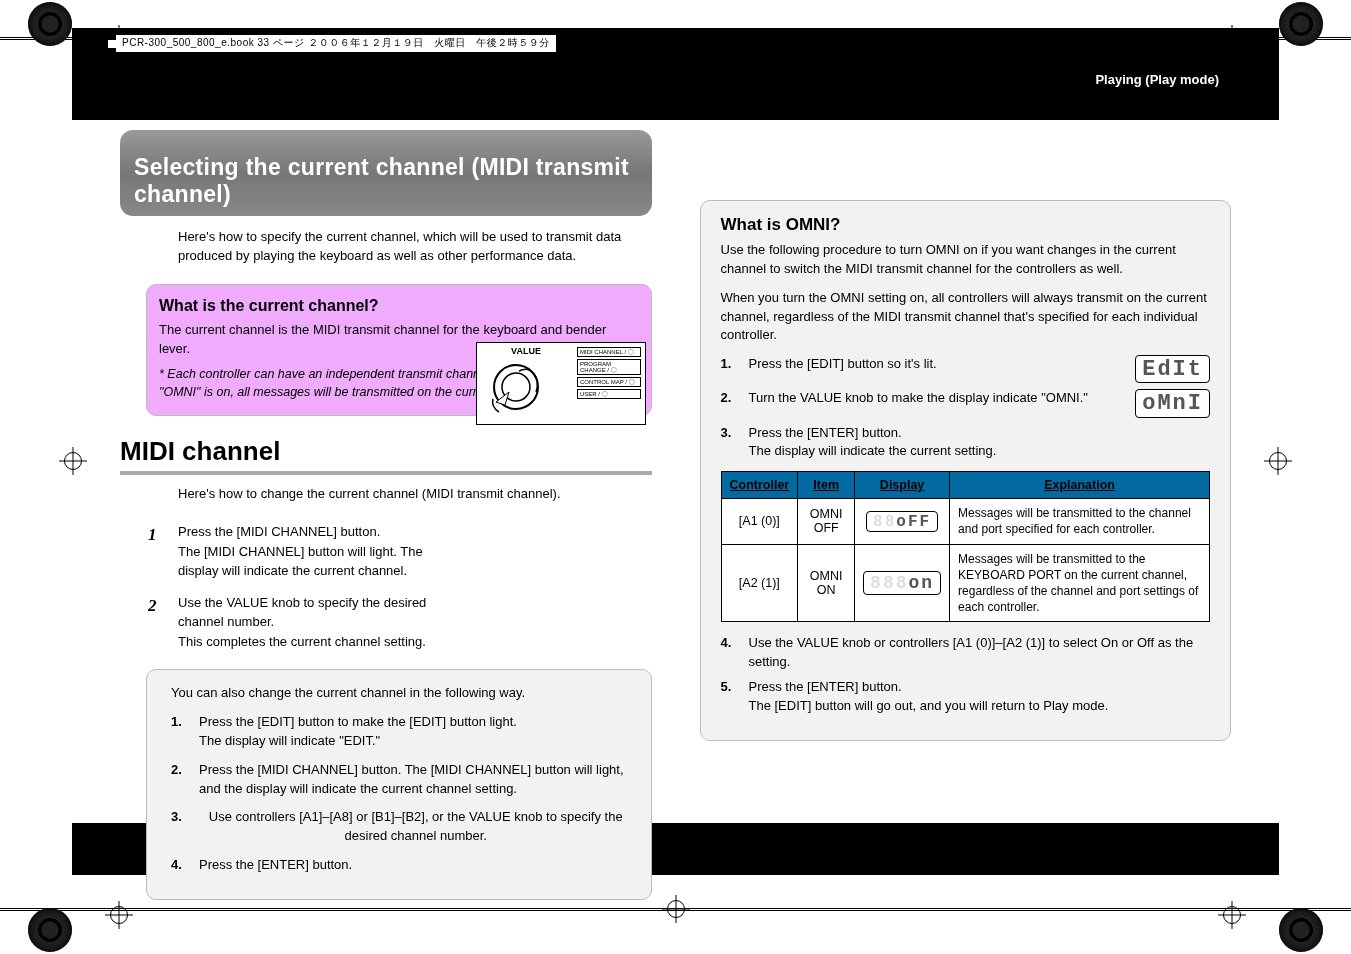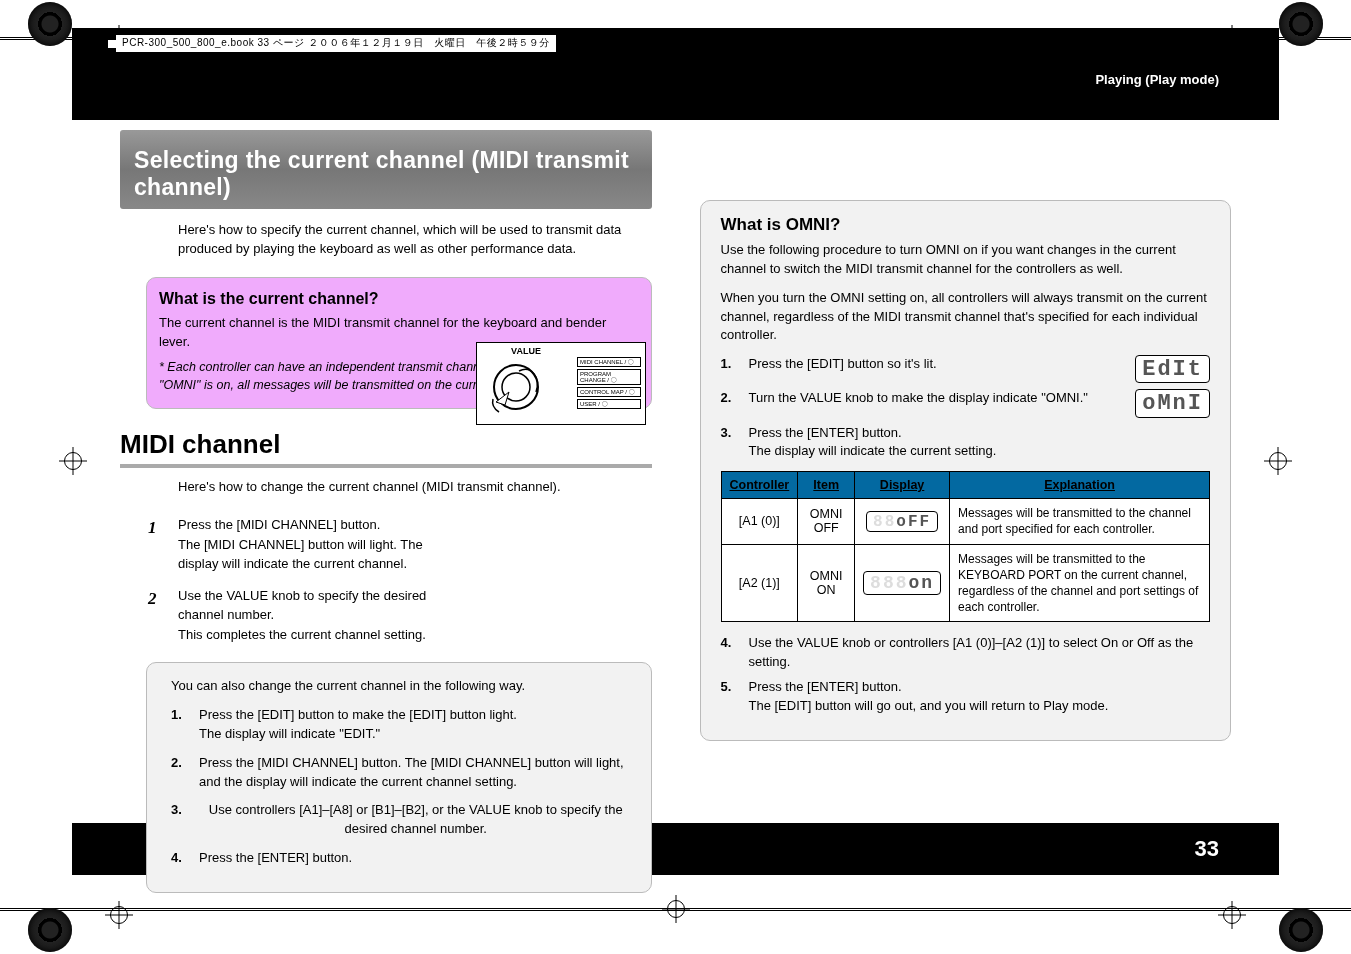--- a/index.html
+++ b/index.html
@@ -45,37 +45,37 @@
   }
   .file-tag::before {
     content:""; position:absolute; left:-9px; top:50%; transform:translateY(-50%);
     width:8px;height:8px;background:#fff;border:1px solid #000;border-right:none;
   }
   .breadcrumb {
     position:absolute; top: 72px; right: 132px;
     color:#fff; font-weight:bold; font-size:13px;
   }
   .page-no {
-    position:absolute; top:836px; right:132px; color:#fff;
-    font-weight:bold; font-size:22px;
+    position:absolute; top:872px; right:132px; color:#fff;
+    font-weight:normal; font-size:19px;
   }
   .content {
     position: absolute;
     top: 130px; left: 120px; right: 120px; bottom: 80px;
     display: flex;
     gap: 48px;
   }
   .col { flex:1; }
   .heading-bar {
     background: linear-gradient(to bottom, #999 0%, #777 50%, #888 100%);
     color:#fff;
     font-weight:bold;
     font-size:23px;
-    padding:17px 14px 8px;
-    border-radius:3px;
+    padding:24px 14px 8px;
+    border-radius:13px;
     margin-bottom:12px;
     letter-spacing:0.3px;
   }
   .intro { padding-left: 58px; padding-right: 10px; margin-bottom:18px; line-height:1.45;}
   .sub-box {
     border:1px solid #bbb; border-radius:10px; background:#f0abfc;
     padding:12px 12px 14px; margin-bottom:20px; margin-left:26px;
   }
   .sub-title { font-weight:bold; font-size:16px; margin-bottom:6px;}
   .note { font-style:italic; font-size:12.5px; margin-top:8px; line-height:1.4;}
@@ -266,21 +266,21 @@
         <span class="n">5.</span>
         <span class="t" style="white-space:pre-line;">Press the [ENTER] button.
 The [EDIT] button will go out, and you will return to Play mode.</span>
       </div>
     </div>
   </div>
 </div>
 
 <div class="illus-wrap">
   <div class="knob-illus">
-    <div style="display:flex; gap:6px; align-items:center;">
+    <div style="display:flex; gap:6px; align-items:flex-start;">
       <div style="flex:1;">
         <div style="text-align:center;font-size:9px;font-weight:bold;">VALUE</div>
         <svg width="70" height="60" viewBox="0 0 70 60">
           <circle cx="35" cy="30" r="22" fill="#fff" stroke="#000" stroke-width="2"></circle>
           <circle cx="35" cy="30" r="14" fill="#fff" stroke="#000" stroke-width="1.5"></circle>
           <path d="M38 14 C 50 8 60 20 55 35" fill="none" stroke="#000" stroke-width="1.5"></path>
           <path d="M15 45 L 28 35 L 24 48 Z" fill="#fff" stroke="#000"></path>
           <path d="M18 55 Q 10 50 12 42" fill="none" stroke="#000" stroke-width="1.5"></path>
         </svg>
       </div>

